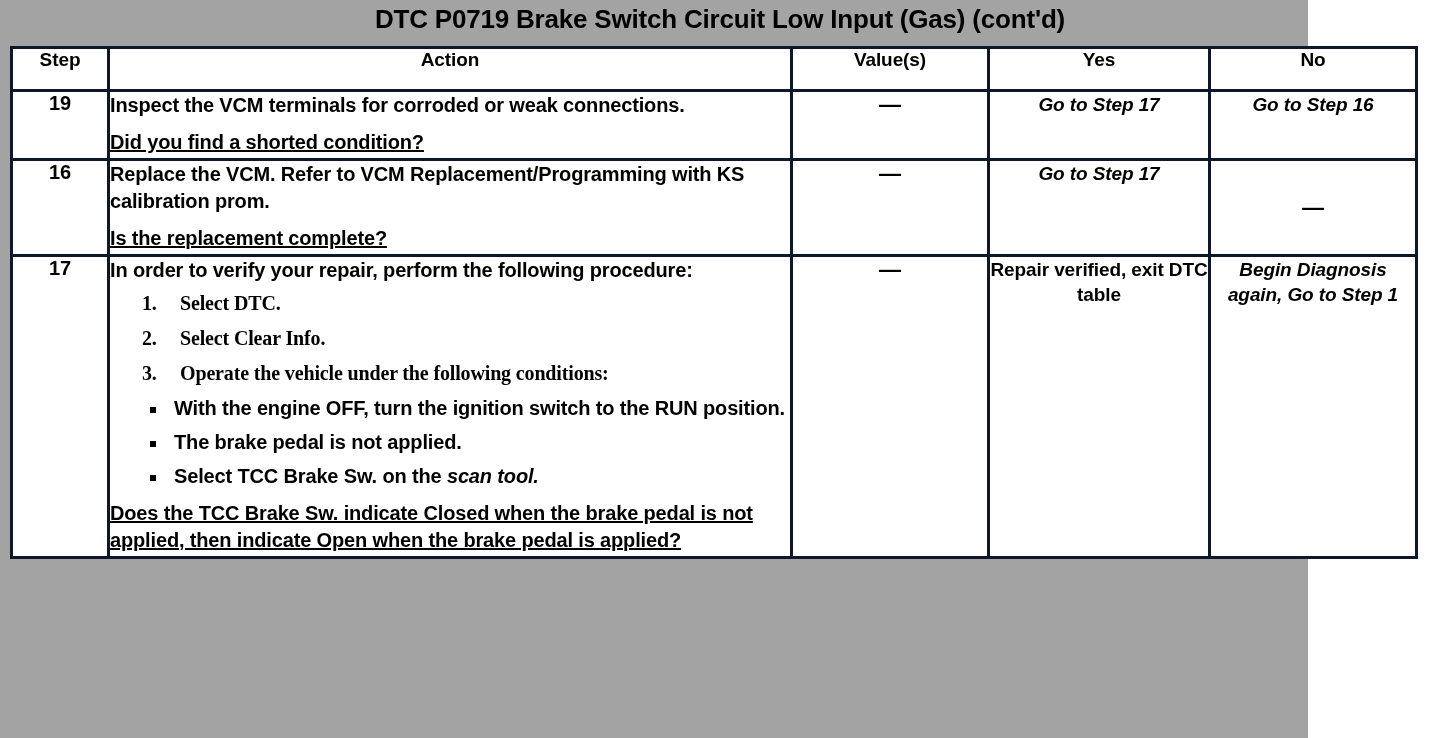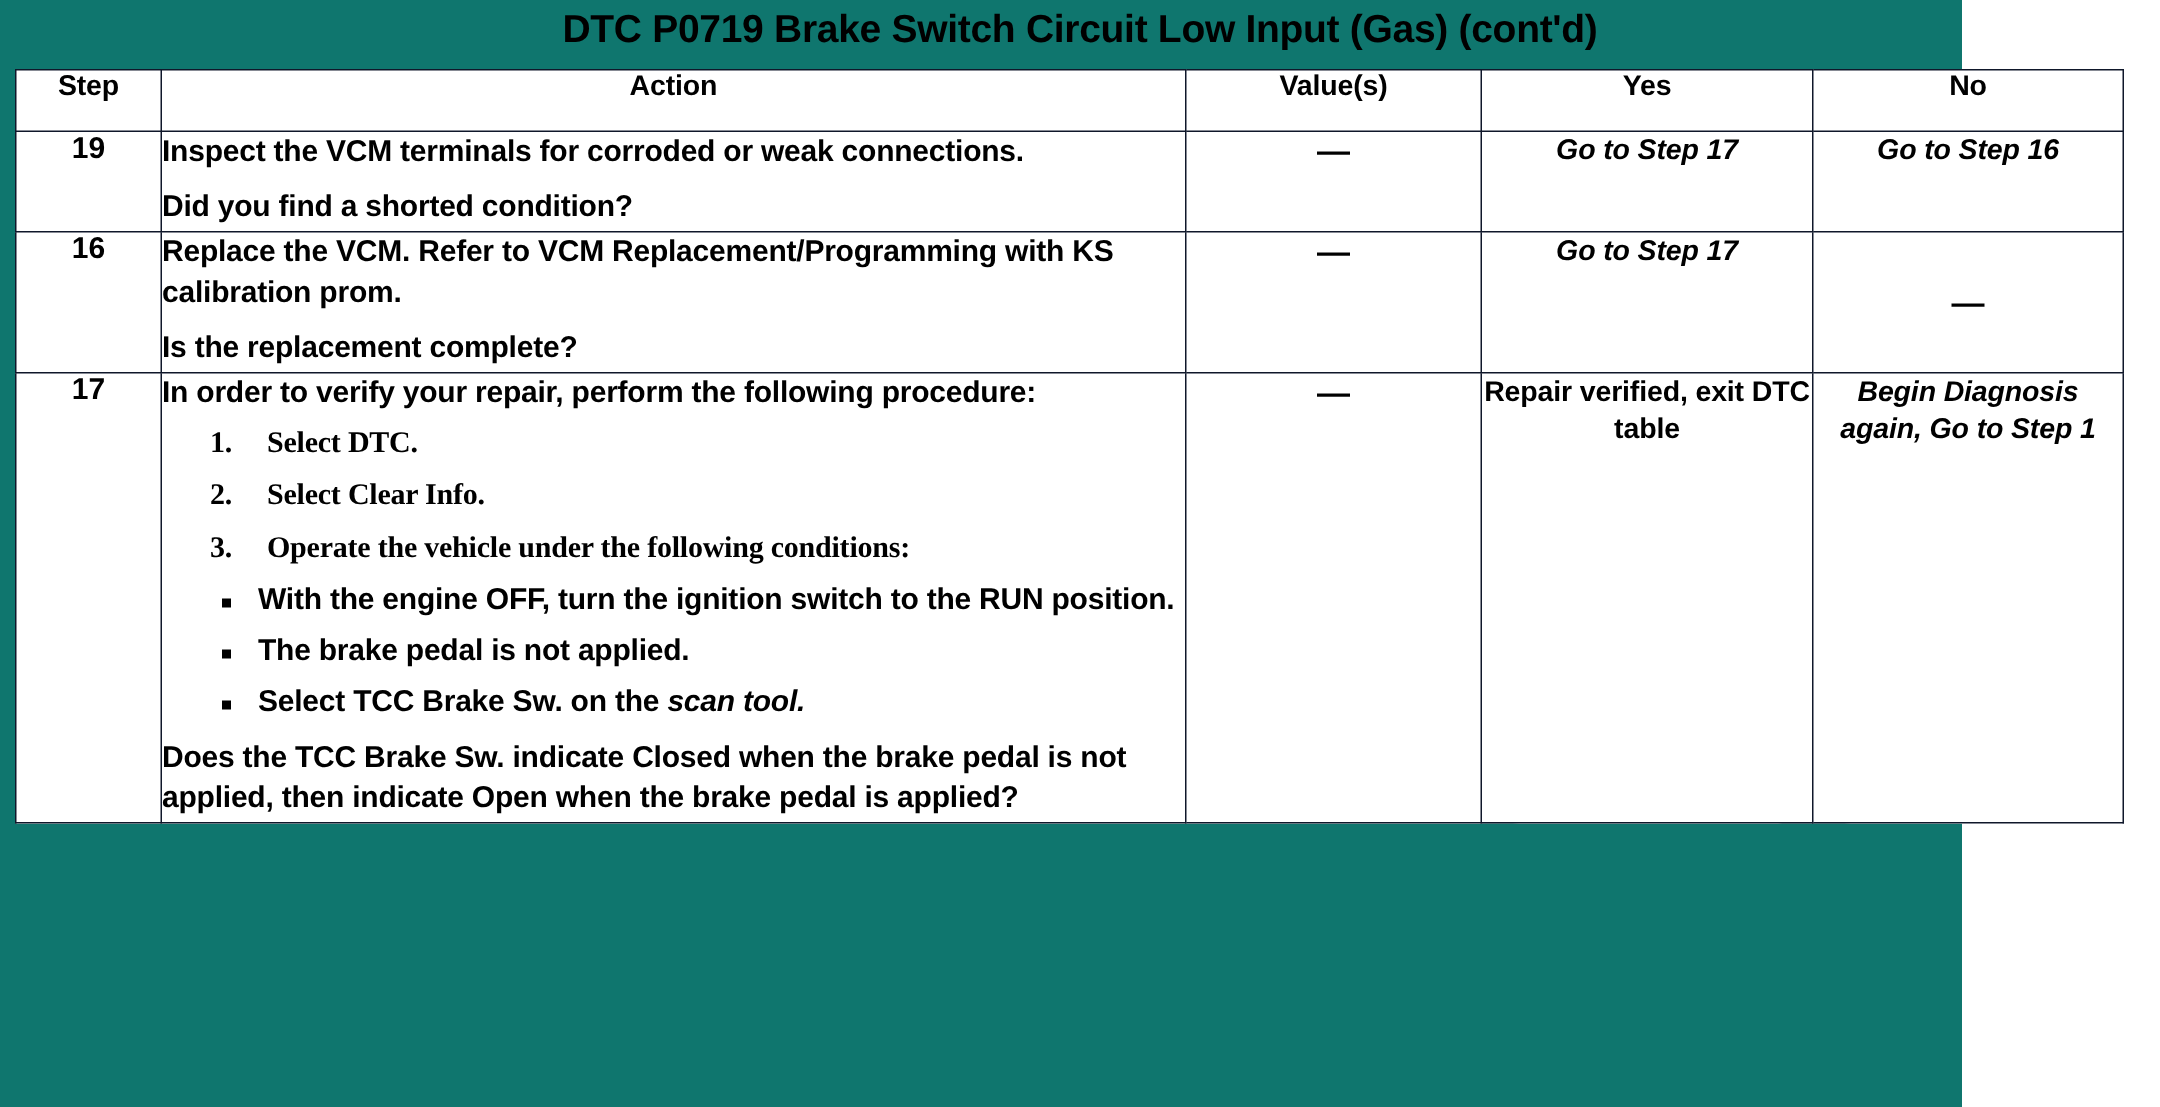--- a/index.html
+++ b/index.html
@@ -13,21 +13,21 @@
     height: 738px;
     font-family: "Liberation Sans", sans-serif;
     color: #000000;
     overflow: hidden;
   }
 
   .page {
     position: relative;
     width: 1308px;
     height: 738px;
-    background: #0f766e;
+    background: #a3a3a3;
   }
 
   
   .doc-title {
     position: absolute;
     top: 2px;
     left: 0;
     width: 1440px;
     text-align: center;
     font-size: 26px;
@@ -41,21 +41,21 @@
   .dtc-table {
     position: absolute;
     top: 46px;
     left: 10px;
     width: 1405px;
     border-collapse: collapse;
     table-layout: fixed;
     background: #ffffff;
   }
   .dtc-table td, .dtc-table th {
-    border: 1px solid #0f172a;
+    border: 3px solid #0f172a;
     padding: 0;
     vertical-align: top;
     background: #ffffff;
   }
 
   
   col.c-step   { width: 97px;  }
   col.c-action { width: 683px; }
   col.c-value  { width: 197px; }
   col.c-yes    { width: 221px; }
@@ -112,20 +112,21 @@
     vertical-align: middle;
     padding-bottom: 0;
   }
 
   
   .a-para {
     margin: 0 0 2px 0;
   }
   .a-para.spaced-top {
     margin-top: 10px;
+    text-decoration: underline;
   }
 
   
   ol.a-numlist {
     margin: 6px 0 0 0;
     padding: 0 0 0 32px;
     list-style: none;
     counter-reset: numitem;
     font-family: Liberation Serif, serif;
   }

